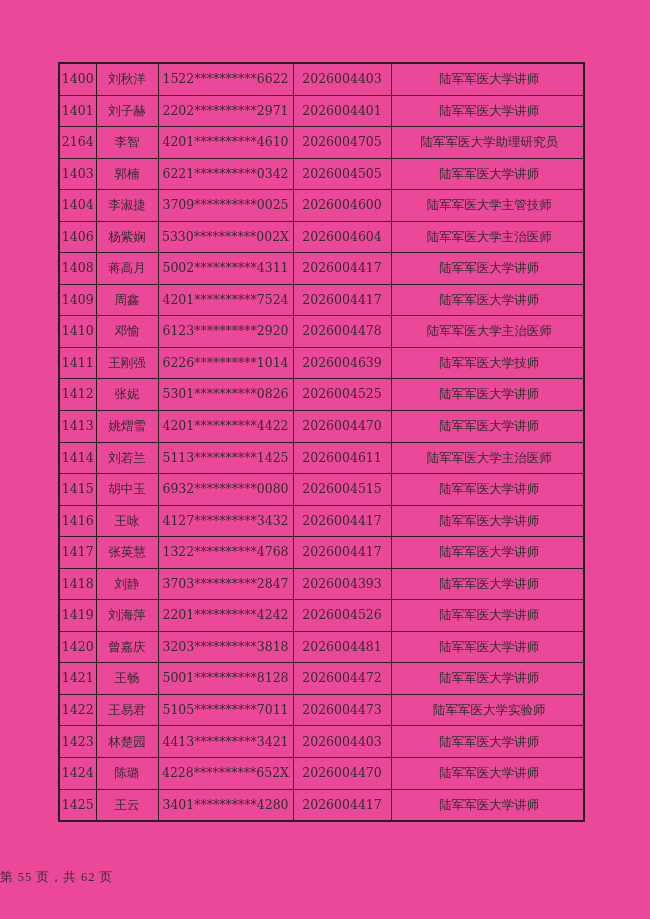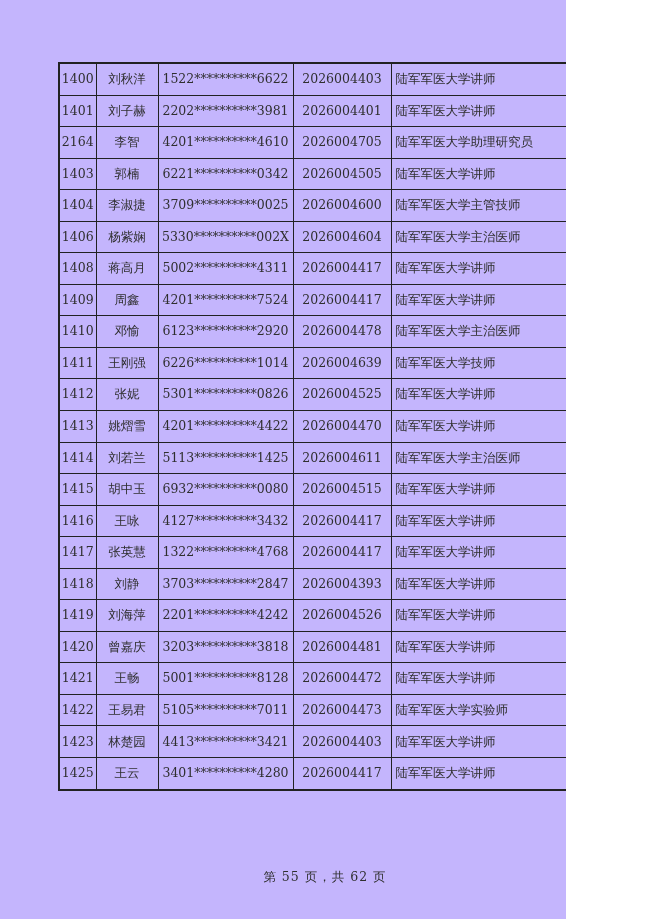--- a/index.html
+++ b/index.html
@@ -2,23 +2,23 @@
 <html><head>
 <meta charset="utf-8">
 <style>
   html, body {
     margin: 0;
     padding: 0;
     background: #ffffff;
   }
   .page {
     position: relative;
-    width: 566px;
+    width: 650px;
     height: 919px;
-    background: #c4b5fd;
+    background: #ec4899;
     font-family: "DejaVu Serif", "Liberation Serif", serif;
     color: #2f2f2f;
     overflow: hidden;
   }
   table.roster {
     position: absolute;
     left: 58px;
     top: 62px;
     width: 525px;
     border-collapse: collapse;
@@ -31,37 +31,38 @@
     padding: 0;
     font-size: 12.5px;
     line-height: 1;
     text-align: center;
     vertical-align: middle;
     white-space: nowrap;
     overflow: hidden;
     color: #2f2f2f;
   }
   table.roster td.col-title {
-    text-align: left;
+    text-align: center;
     padding-left: 4px;
   }
   col.c0 { width: 37px; }
   col.c1 { width: 62px; }
   col.c2 { width: 135px; }
   col.c3 { width: 98px; }
   col.c4 { width: 193px; }
   .footer {
     position: absolute;
     left: 0;
     top: 869px;
     width: 650px;
-    text-align: center;
+    text-align: left;
     font-size: 12.5px;
     color: #2f2f2f;
     letter-spacing: 1px;
+    font-family: Liberation Serif, serif;
   }
 </style>
 </head>
 <body>
 
 <div class="page">
 
   <table class="roster">
     <colgroup>
       <col class="c0">
@@ -74,21 +75,21 @@
         <tr>
           <td>1400</td>
           <td>刘秋洋</td>
           <td>1522**********6622</td>
           <td>2026004403</td>
           <td class="col-title">陆军军医大学讲师</td>
         </tr>
         <tr>
           <td>1401</td>
           <td>刘子赫</td>
-          <td>2202**********3981</td>
+          <td>2202**********2971</td>
           <td>2026004401</td>
           <td class="col-title">陆军军医大学讲师</td>
         </tr>
         <tr>
           <td>2164</td>
           <td>李智</td>
           <td>4201**********4610</td>
           <td>2026004705</td>
           <td class="col-title">陆军军医大学助理研究员</td>
         </tr>
@@ -219,20 +220,27 @@
           <td class="col-title">陆军军医大学实验师</td>
         </tr>
         <tr>
           <td>1423</td>
           <td>林楚园</td>
           <td>4413**********3421</td>
           <td>2026004403</td>
           <td class="col-title">陆军军医大学讲师</td>
         </tr>
         <tr>
+          <td>1424</td>
+          <td>陈璐</td>
+          <td>4228**********652X</td>
+          <td>2026004470</td>
+          <td class="col-title">陆军军医大学讲师</td>
+        </tr>
+        <tr>
           <td>1425</td>
           <td>王云</td>
           <td>3401**********4280</td>
           <td>2026004417</td>
           <td class="col-title">陆军军医大学讲师</td>
         </tr>
       </tbody>
   </table>
 
   <div class="footer">第 55 页，共 62 页</div>

